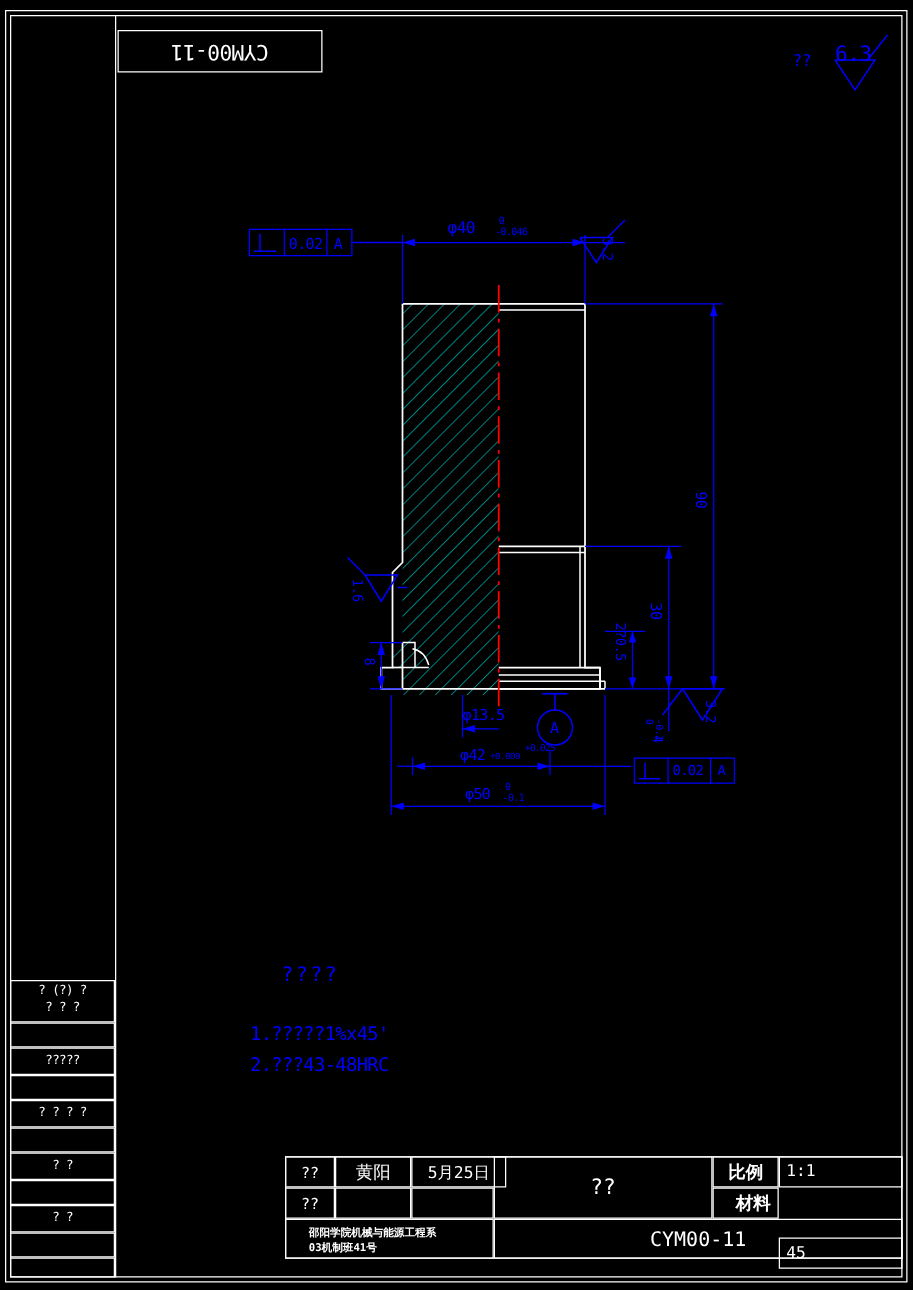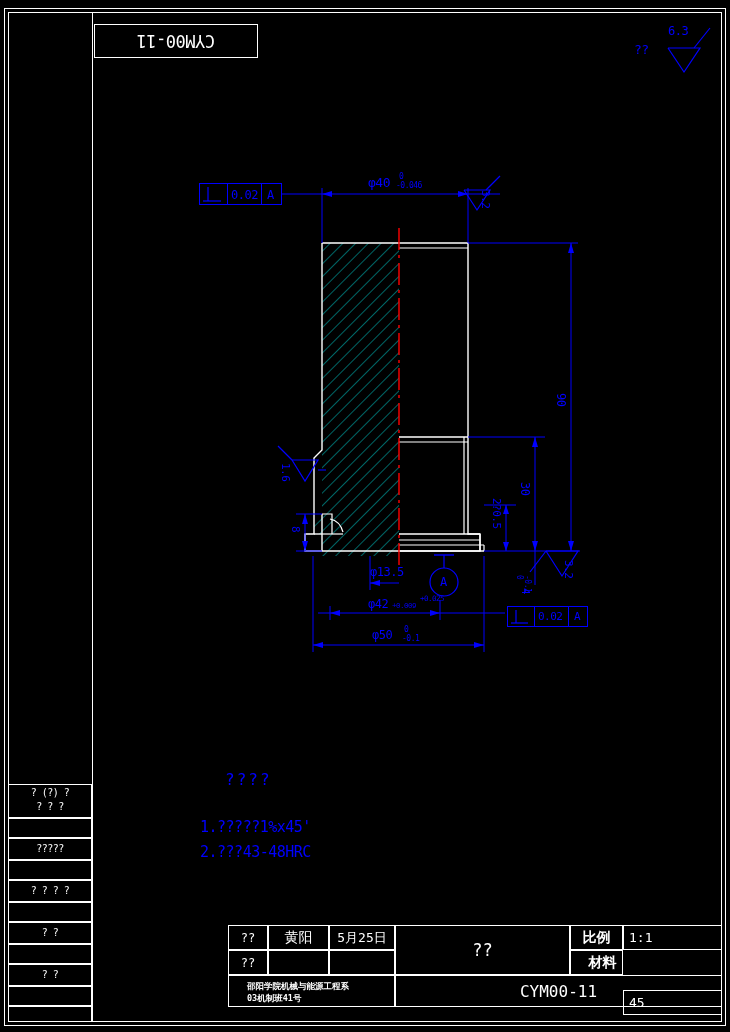--- a/index.html
+++ b/index.html
@@ -30,21 +30,21 @@
 
   <div class="frameOuter" style="left:4px;top:8px;width:722px;height:1018px;border-color:#ffffff;"></div>
   <div class="frameOuter" style="left:8px;top:12px;width:714px;height:1010px;border-color:#ffffff;"></div>
 
   <div class="wline" style="left:92px;top:12px;width:1px;height:1010px;"></div>
 
   <div class="cellw" style="left:94px;top:24px;width:164px;height:34px;"></div>
   <div class="wtext rot180" style="left:94px;top:31px;width:164px;text-align:center;font-size:17px;">CYM00-11</div>
 
   <div class="btext" style="left:634px;top:42px;font-size:13px;">??</div>
-  <div class="btext" style="left:668px;top:24px;font-size:12px;">6.3</div>
+  <div class="btext" style="left:668px;top:34px;font-size:17px;">6.3</div>
   <svg width="730" height="1032">
     <polyline points="668,48 700,48 684,72 668,48" fill="none" stroke="#0000ff" stroke-width="1.2"></polyline>
     <line x1="694" y1="48" x2="710" y2="28" stroke="#0000ff" stroke-width="1.2"></line>
   </svg>
 
   <svg width="730" height="1032">
 
     <defs>
       <pattern id="hatch" width="9" height="9" patternTransform="rotate(45)" patternUnits="userSpaceOnUse">
         <line x1="0" y1="0" x2="0" y2="9" stroke="#00c8c8" stroke-width="1"></line>
@@ -94,21 +94,21 @@
   <div class="btext" style="left:267px;top:188px;font-size:12px;">A</div>
 
   <svg width="730" height="1032">
     <line x1="322" y1="194" x2="468" y2="194" stroke="#0000ff" stroke-width="1"></line>
     <line x1="322" y1="188" x2="322" y2="243" stroke="#0000ff" stroke-width="1"></line>
     <line x1="468" y1="188" x2="468" y2="243" stroke="#0000ff" stroke-width="1"></line>
     <polygon points="322,194 332,191 332,197" fill="#0000ff"></polygon>
     <polygon points="468,194 458,191 458,197" fill="#0000ff"></polygon>
     <line x1="468" y1="194" x2="500" y2="194" stroke="#0000ff" stroke-width="1"></line>
   </svg>
-  <div class="btext" style="left:368px;top:175px;font-size:13px;">φ40</div>
+  <div class="btext" style="left:358px;top:175px;font-size:13px;">φ40</div>
   <div class="btext" style="left:399px;top:172px;font-size:8px;">0</div>
   <div class="btext" style="left:396px;top:181px;font-size:8px;">-0.046</div>
 
   <svg width="730" height="1032">
     <polyline points="464,190 490,190 477,210 464,190" fill="none" stroke="#0000ff" stroke-width="1.2"></polyline>
     <line x1="486" y1="190" x2="500" y2="176" stroke="#0000ff" stroke-width="1.2"></line>
   </svg>
   <div class="btext rotp90" style="left:492px;top:190px;font-size:11px;">3.2</div>
 
   <svg width="730" height="1032">
@@ -245,21 +245,21 @@
   <div>
 
     <div class="cellw" style="left:228px;top:925px;width:494px;height:82px;border-width:1.5px;"></div>
 
     <div class="cellw ctr" style="left:228px;top:925px;width:40px;height:25px;">
       <span class="tbtxt" style="font-size:12px;">??</span>
     </div>
     <div class="cellw ctr" style="left:268px;top:925px;width:61px;height:25px;">
       <span class="tbtxt" style="font-size:14px;font-weight:normal;">黄阳</span>
     </div>
-    <div class="cellw ctr" style="left:329px;top:925px;width:66px;height:25px;">
+    <div class="cellw ctr" style="left:329px;top:925px;width:76px;height:25px;">
       <span class="tbtxt" style="font-size:13px;">5月25日</span>
     </div>
 
     <div class="cellw ctr" style="left:228px;top:950px;width:40px;height:25px;">
       <span class="tbtxt" style="font-size:12px;">??</span>
     </div>
     <div class="cellw" style="left:268px;top:950px;width:61px;height:25px;"></div>
     <div class="cellw" style="left:329px;top:950px;width:66px;height:25px;"></div>
 
     <div class="cellw ctr" style="left:395px;top:925px;width:175px;height:50px;">

